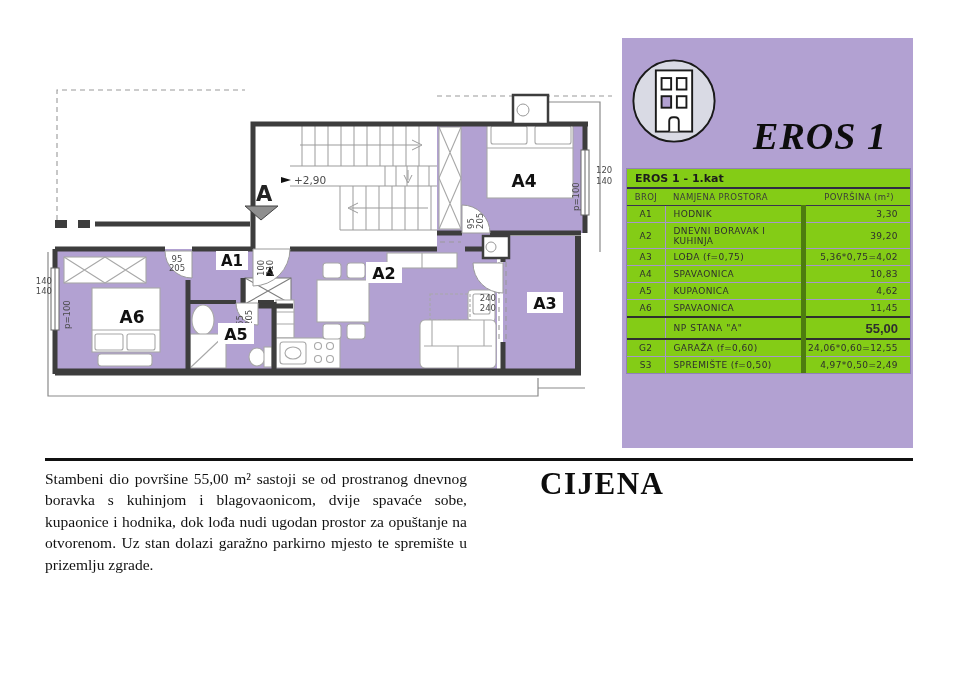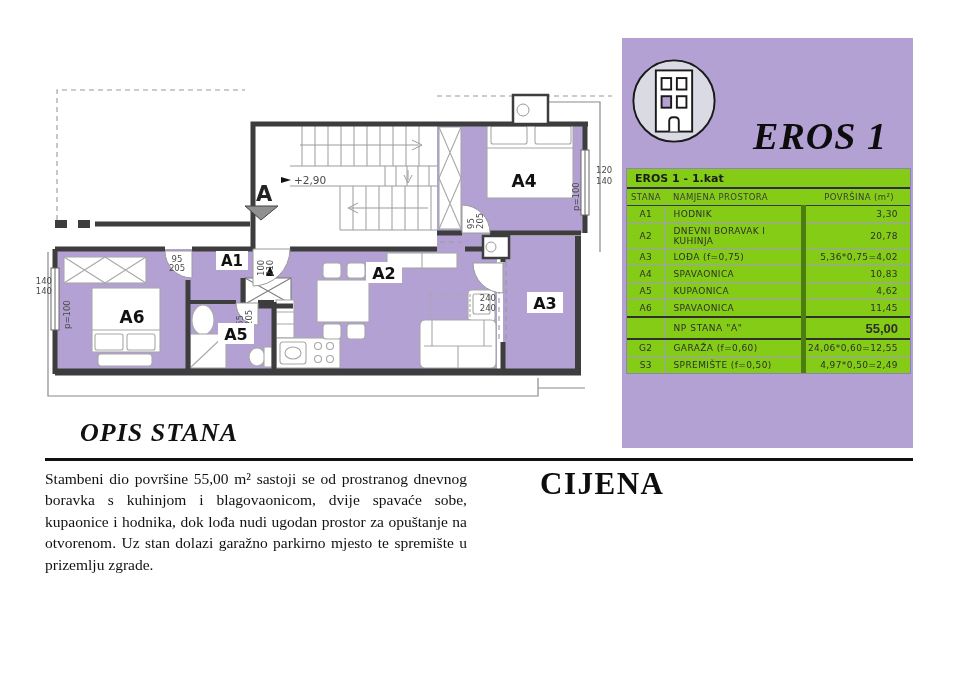--- a/index.html
+++ b/index.html
@@ -264,35 +264,35 @@
         <path d="M40,77 V66 Q40,62 44,62 H46 Q50,62 50,66 V77" fill="#ffffff" stroke="#1a1a1a" stroke-width="2"></path>
       </svg>
     </div>
     <div class="panel-title">EROS 1</div>
 
     <div class="area-table">
       <div class="t-head">EROS 1 - 1.kat</div>
       <table>
         <thead>
           <tr>
-            <th class="c1">STANA</th>
+            <th class="c1">BROJ</th>
             <th class="c2">NAMJENA PROSTORA</th>
             <th class="c3">POVRŠINA (m²)</th>
           </tr>
         </thead>
         <tbody>
           <tr>
             <td class="broj">A1</td>
             <td class="name">HODNIK</td>
             <td class="val">3,30</td>
           </tr>
           <tr>
             <td class="broj">A2</td>
             <td class="name">DNEVNI BORAVAK I KUHINJA</td>
-            <td class="val">20,78</td>
+            <td class="val">39,20</td>
           </tr>
           <tr>
             <td class="broj">A3</td>
             <td class="name">LOĐA (f=0,75)</td>
             <td class="val">5,36*0,75=4,02</td>
           </tr>
           <tr>
             <td class="broj">A4</td>
             <td class="name">SPAVAONICA</td>
             <td class="val">10,83</td>
@@ -320,21 +320,20 @@
           <tr>
             <td class="broj">S3</td>
             <td class="name">SPREMIŠTE (f=0,50)</td>
             <td class="val">4,97*0,50=2,49</td>
           </tr>
         </tbody>
       </table>
     </div>
   </div>
 
-  <h2 class="opis-heading">OPIS STANA</h2>
   <div class="rule"></div>
   <div class="opis-text">
     <p>Stambeni dio površine 55,00 m² sastoji se od prostranog dnevnog boravka s kuhinjom i blagovaonicom, dvije spavaće sobe, kupaonice i hodnika, dok lođa nudi ugodan prostor za opuštanje na otvorenom. Uz stan dolazi garažno parkirno mjesto te spremište u prizemlju zgrade.</p>
   </div>
 
   <div class="price">
     <div class="price-label">CIJENA</div>
   </div>
 
 </div>

